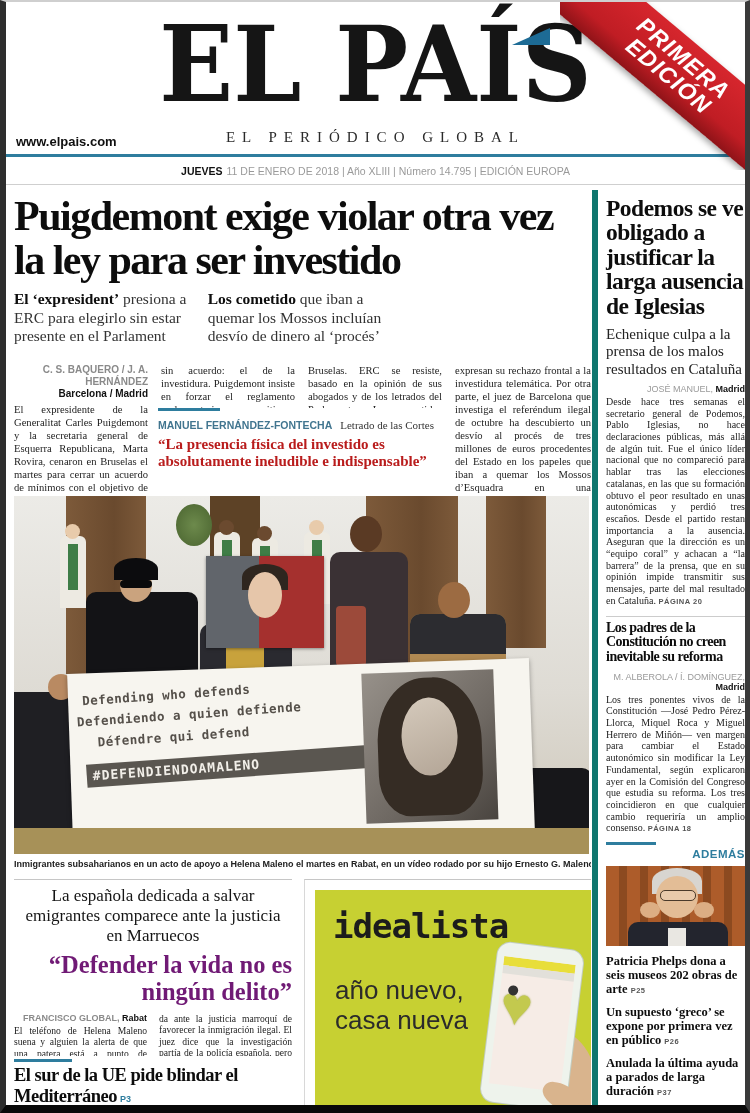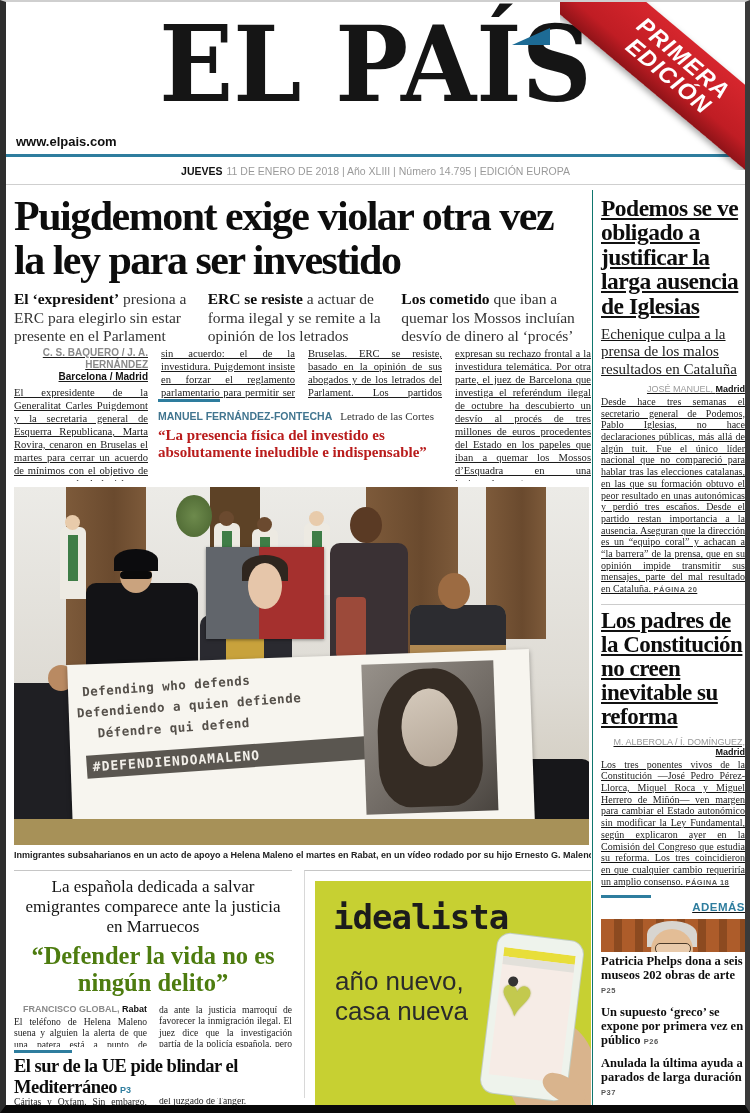--- a/index.html
+++ b/index.html
@@ -25,26 +25,26 @@
   .header-bottom{position:absolute;left:0;top:182px;width:739px;border-bottom:1px solid #cfcfcf;}
   
   .ribbon-wrap{position:absolute;right:0;top:0;width:185px;height:168px;overflow:hidden;}
   .ribbon{position:absolute;top:34px;right:-70px;width:280px;padding:8px 0 10px 0;
         transform:rotate(40deg);background:linear-gradient(180deg,#d6262d 0%,#c01d24 70%,#8f1318 100%);
         color:#fff;text-align:center;font:bold italic 23px "Liberation Sans",sans-serif;
         line-height:1.02;letter-spacing:1px;box-shadow:0 3px 6px rgba(0,0,0,.35);}
   
   .main-left{position:absolute;left:8px;top:188px;width:577px;height:917px;overflow:hidden;}
   .headline{font-size:42px;font-weight:bold;line-height:1.05;letter-spacing:-1.5px;color:#0d0d0d;margin:4px 0 8px 0;}
-  .subheads{display:grid;grid-template-columns:1fr 1fr 1fr;gap:4px;margin:2px 0 1px 0;}
+  .subheads{display:grid;grid-template-columns:1fr 1fr 1fr;gap:4px;margin:2px 0 10px 0;}
   .subhead{font-size:15.5px;line-height:1.2;color:#333;}
   .subhead b{color:#0d0d0d;}
   .bodyrow{position:relative;height:134px;margin-bottom:6px;}
-  .bcol{position:absolute;top:0;height:134px;width:134px;font-size:10.6px;line-height:13px;
-        text-align:justify;color:#1c1c1c;overflow:hidden;text-decoration:underline;}
+  .bcol{position:absolute;top:8px;height:134px;width:134px;font-size:10.6px;line-height:13px;
+        text-align:justify;color:#1c1c1c;overflow:hidden;}
   .bcol.c1{left:0;} .bcol.c2{left:147px;} .bcol.c3{left:294px;} .bcol.c4{left:441px;width:136px;}
   .byline{font:bold 10px "Liberation Sans",sans-serif;color:#8a8a8a;text-align:right;line-height:12px;margin-bottom:3px;}
   .byline b{color:#111;}
   .quote-box{position:absolute;left:140px;top:52px;width:296px;height:82px;background:#fff;padding-left:4px;}
   .quote-rule{width:62px;height:3px;background:#2e7d9e;margin-bottom:4px;}
   .quote-kicker{font:bold 10.5px "Liberation Sans",sans-serif;color:#41758f;display:inline;}
   .quote-role{font-size:11px;color:#333;display:inline;margin-left:4px;}
   .quote-text{font-size:15px;font-weight:bold;line-height:1.15;color:#b91c1c;margin-top:3px;}
   .pageref{font:bold 7.5px "Liberation Sans",sans-serif;color:#555;letter-spacing:.5px;}
   
@@ -74,21 +74,21 @@
   .p-hair{position:absolute;left:14px;top:6px;width:104px;height:138px;border-radius:46% 46% 30% 30%;background:#352c24;}
   .p-face{position:absolute;left:38px;top:26px;width:56px;height:78px;border-radius:50%;
           background:linear-gradient(160deg,#d5cabc,#b3a596);}
   .floor{position:absolute;left:0;bottom:0;width:575px;height:26px;background:#a79158;}
   .caption{font:bold 9px "Liberation Sans",sans-serif;color:#222;padding:5px 0 4px 0;
            white-space:nowrap;overflow:hidden;border-bottom:0;}
   
   .bottom-row{display:flex;margin-top:6px;height:228px;}
   .mal{position:relative;width:278px;border-top:1px solid #c6c6c6;padding-top:4px;box-sizing:border-box;}
   .mal-kicker{font-size:17px;line-height:1.18;text-align:center;color:#151515;margin:2px 4px 6px 4px;}
-  .mal-headline{font-size:24.5px;font-weight:bold;line-height:1.1;text-align:center;color:#4d7c0f;margin:0 0 7px 0;}
+  .mal-headline{font-size:24.5px;font-weight:bold;line-height:1.1;text-align:right;color:#701a75;margin:0 0 7px 0;}
   .mal-cols{display:flex;gap:12px;}
   .mal-col{width:133px;font-size:9.6px;line-height:11.4px;text-align:justify;color:#1c1c1c;}
   .mal-byline{font:bold 9px "Liberation Sans",sans-serif;color:#8a8a8a;text-align:right;margin-bottom:2px;}
   .mal-byline b{color:#111;}
   .mal-footer{position:absolute;left:0;bottom:0;width:278px;background:#fff;padding-top:3px;}
   .mal-footer .frule{width:58px;height:3px;background:#2e7d9e;margin-bottom:3px;}
   .mal-footer .ftext{font-size:18.5px;font-weight:bold;letter-spacing:-.5px;color:#0d0d0d;}
   .mal-footer .fpage{font:bold 9px "Liberation Sans",sans-serif;color:#2e7d9e;margin-left:3px;}
   
   .adwrap{position:relative;width:287px;margin-left:12px;border-top:1px solid #c6c6c6;
@@ -106,28 +106,28 @@
   .scr-bar{height:8px;background:#e2e0da;}
   .heart{position:absolute;left:2px;top:22px;font-size:54px;color:#c3c94e;line-height:1;
          text-shadow:0 0 2px #9aa13d;}
   .pin{position:absolute;left:8px;top:28px;width:10px;height:10px;border-radius:50%;background:#333;}
   .sponsor{display:flex;align-items:center;gap:6px;margin-top:6px;height:24px;}
   .tr-r{font:bold italic 19px "Liberation Serif",serif;color:#b5232a;}
   .tr-text{font:8px "Liberation Sans",sans-serif;color:#8a8a8a;letter-spacing:2px;}
   .tr-dots{font-size:5px;color:#b5232a;letter-spacing:2px;}
   
   .right-col{position:absolute;left:586px;top:188px;width:153px;height:917px;overflow:hidden;
-             border-left:1px solid #0f766e;padding-left:8px;box-sizing:border-box;text-decoration:underline;}
+             border-left:6px solid #0f766e;padding-left:8px;box-sizing:border-box;}
   .r-head1{font-size:23.5px;font-weight:bold;line-height:1.04;letter-spacing:-.5px;color:#0d0d0d;margin:6px 0 8px 0;}
   .r-sub{font-size:15px;line-height:1.15;color:#222;margin-bottom:6px;}
   .r-byline{font:9px "Liberation Sans",sans-serif;color:#9a9a9a;text-align:right;margin-bottom:2px;}
   .r-byline b{color:#111;font-weight:bold;}
   .r-body{font-size:10px;line-height:11.7px;text-align:justify;color:#1c1c1c;}
   .r-divider{border-top:1px solid #cccccc;margin:9px 0 4px 0;}
-  .r-head2{font-size:23px;font-weight:bold;line-height:1.05;letter-spacing:-.5px;color:#0d0d0d;margin:2px 0 7px 0;}
+  .r-head2{font-size:14px;font-weight:bold;line-height:1.05;letter-spacing:-.5px;color:#0d0d0d;margin:2px 0 7px 0;}
   .ademas{margin-top:8px;}
   .ademas-rule{width:50px;height:3px;background:#2e7d9e;margin-bottom:3px;}
   .ademas-label{font:bold 11.5px "Liberation Sans",sans-serif;color:#2e7d9e;letter-spacing:.5px;margin-bottom:6px;text-align:right;}
   .solbes-photo{position:relative;width:144px;height:80px;overflow:hidden;
         background:repeating-linear-gradient(90deg,#ad5c2a 0 13px,#8c4a20 13px 21px);}
   .s-hair{position:absolute;left:46px;top:2px;width:50px;height:26px;border-radius:50% 50% 0 0;background:#d8d5d0;}
   .s-face{position:absolute;left:50px;top:10px;width:42px;height:42px;border-radius:50%;background:#e3bd96;}
   .s-glasses{position:absolute;left:54px;top:24px;width:34px;height:9px;border:1.5px solid #4a3a2a;
         border-radius:5px;background:rgba(255,255,255,.2);}
   .s-suit{position:absolute;left:22px;bottom:0;width:100px;height:24px;border-radius:10px 10px 0 0;background:#23252e;}
@@ -141,40 +141,40 @@
 </style>
 </head>
 <body>
 
 <div class="page">
 
   <div class="header">
     <div class="site-url">www.elpais.com</div>
     <div class="logo">EL PAÍS</div>
     <div class="logo-wedge"></div>
+    <div class="tagline">EL PERIÓDICO GLOBAL</div>
     <div class="teal-rule"></div>
     <div class="dateline">
       <b>JUEVES</b><span>11 DE ENERO DE 2018 | Año XLIII | Número 14.795 | EDICIÓN EUROPA</span>
     </div>
     <div class="header-bottom"></div>
     <div class="ribbon-wrap">
       <div class="ribbon">
         <div>PRIMERA</div>
         <div>EDICIÓN</div>
       </div>
     </div>
   </div>
 
   <div class="main-left">
 
     <div class="headline">Puigdemont exige violar otra vez la ley para ser investido</div>
 
     <div class="subheads">
       <div class="subhead"><b>El ‘expresident’</b><span> presiona a ERC para elegirlo sin estar presente en el Parlament</span></div>
-      <div class="subhead"><b>ERC se resiste</b><span> a actuar de forma ilegal y se remite a la opinión de los letrados</span></div>
       <div class="subhead"><b>Los cometido</b><span> que iban a quemar los Mossos incluían desvío de dinero al ‘procés’</span></div>
     </div>
 
     <div class="bodyrow">
       <div class="bcol c1">
         <div class="byline"><span>C. S. BAQUERO / J. A. HERNÁNDEZ</span><br><b>Barcelona / Madrid</b></div>
         <span>El expresidente de la Generalitat Carles Puigdemont y la secretaria general de Esquerra Republicana, Marta Rovira, cenaron en Bruselas el martes para cerrar un acuerdo de mínimos con el objetivo de poner en marcha la legislatura. Un capítulo quedó</span>
       </div>
       <div class="bcol c2"><span>sin acuerdo: el de la investidura. Puigdemont insiste en forzar el reglamento parlamentario para permitir ser elegido estando en</span></div>
       <div class="bcol c3"><span>Bruselas. ERC se resiste, basado en la opinión de sus abogados y de los letrados del Parlament. Los partidos constitucionalistas</span></div>

